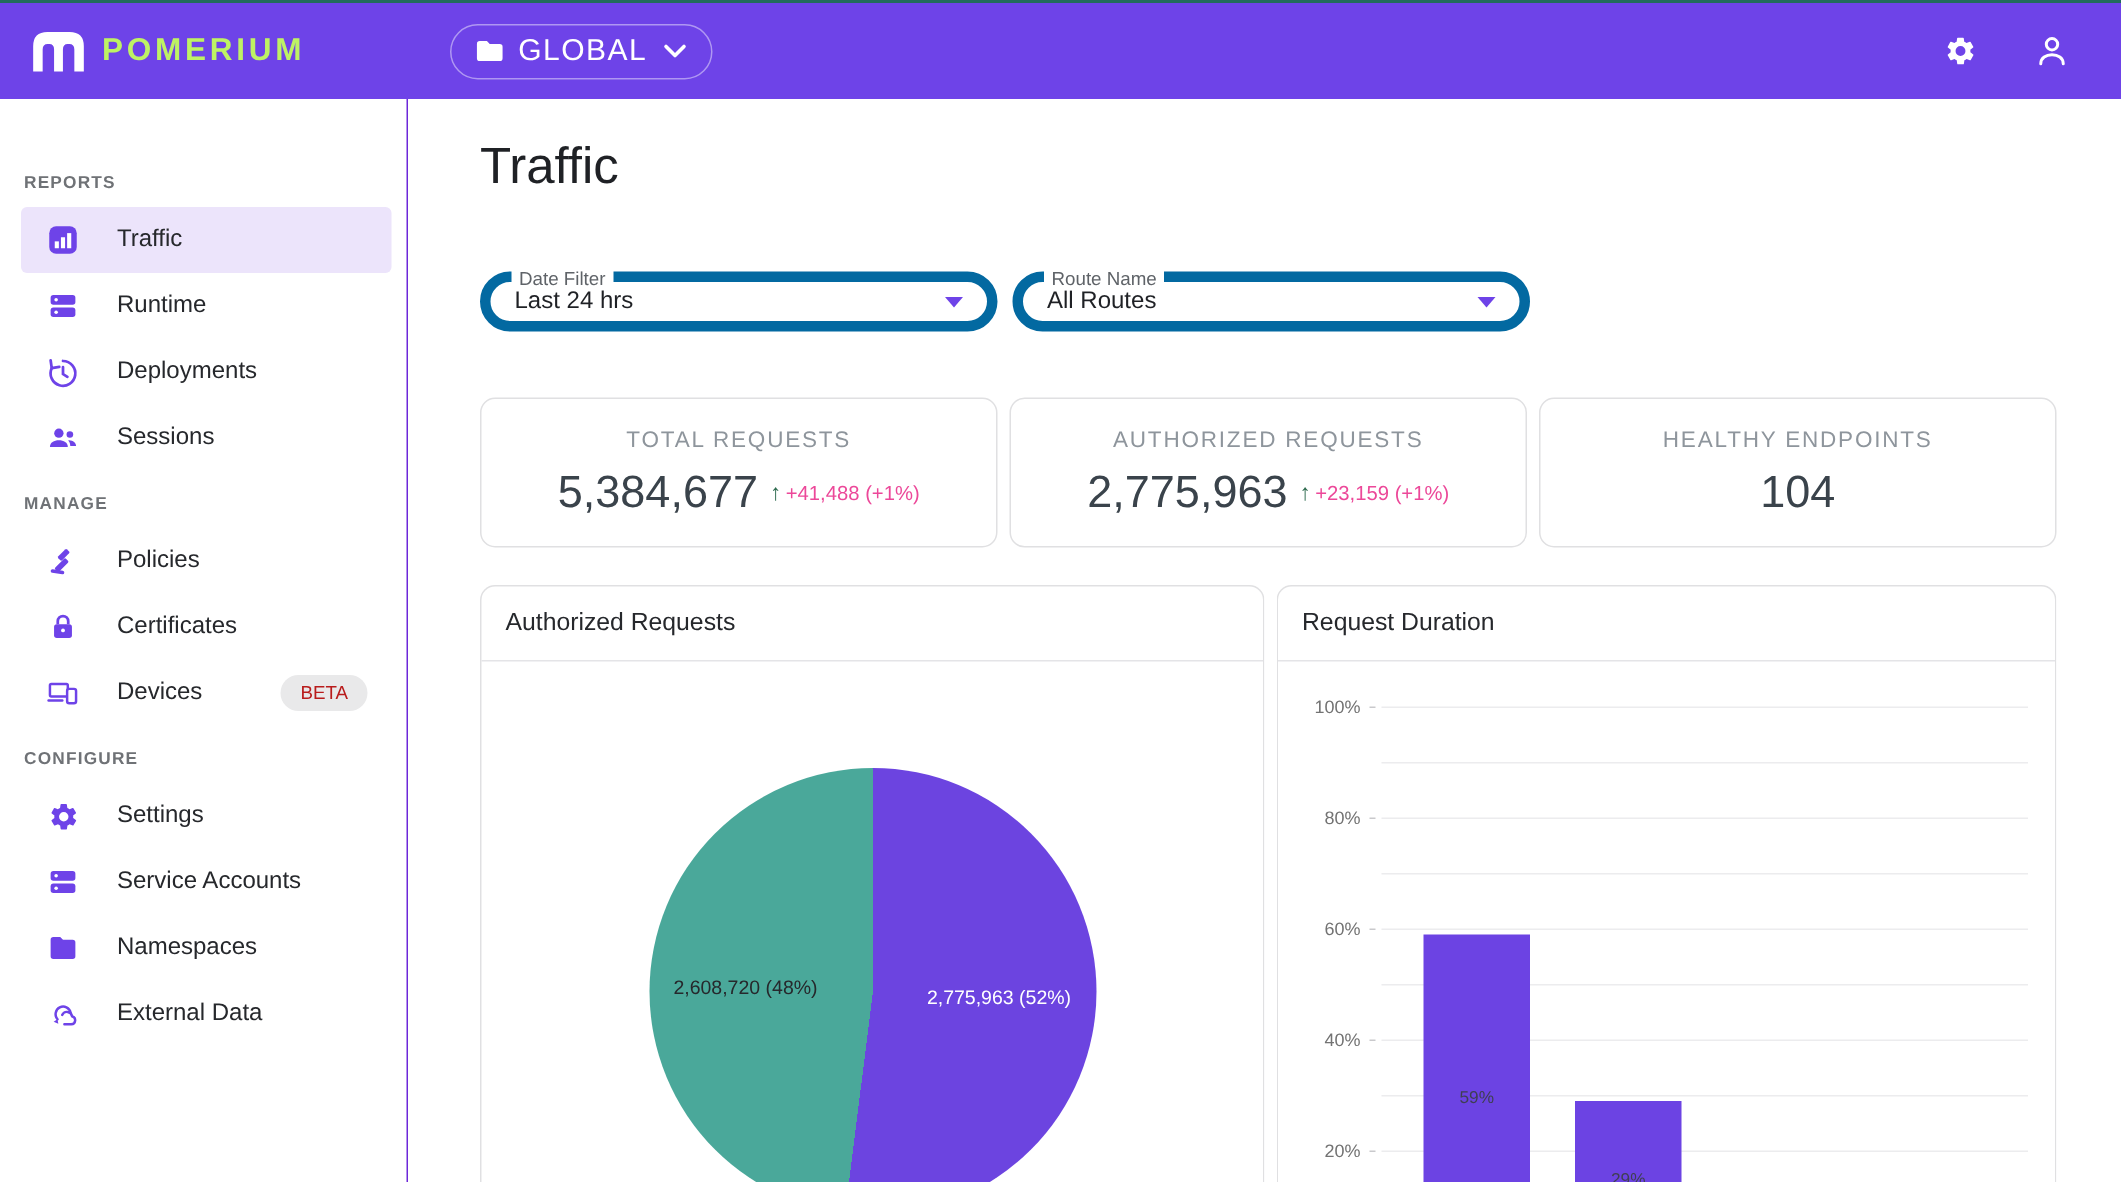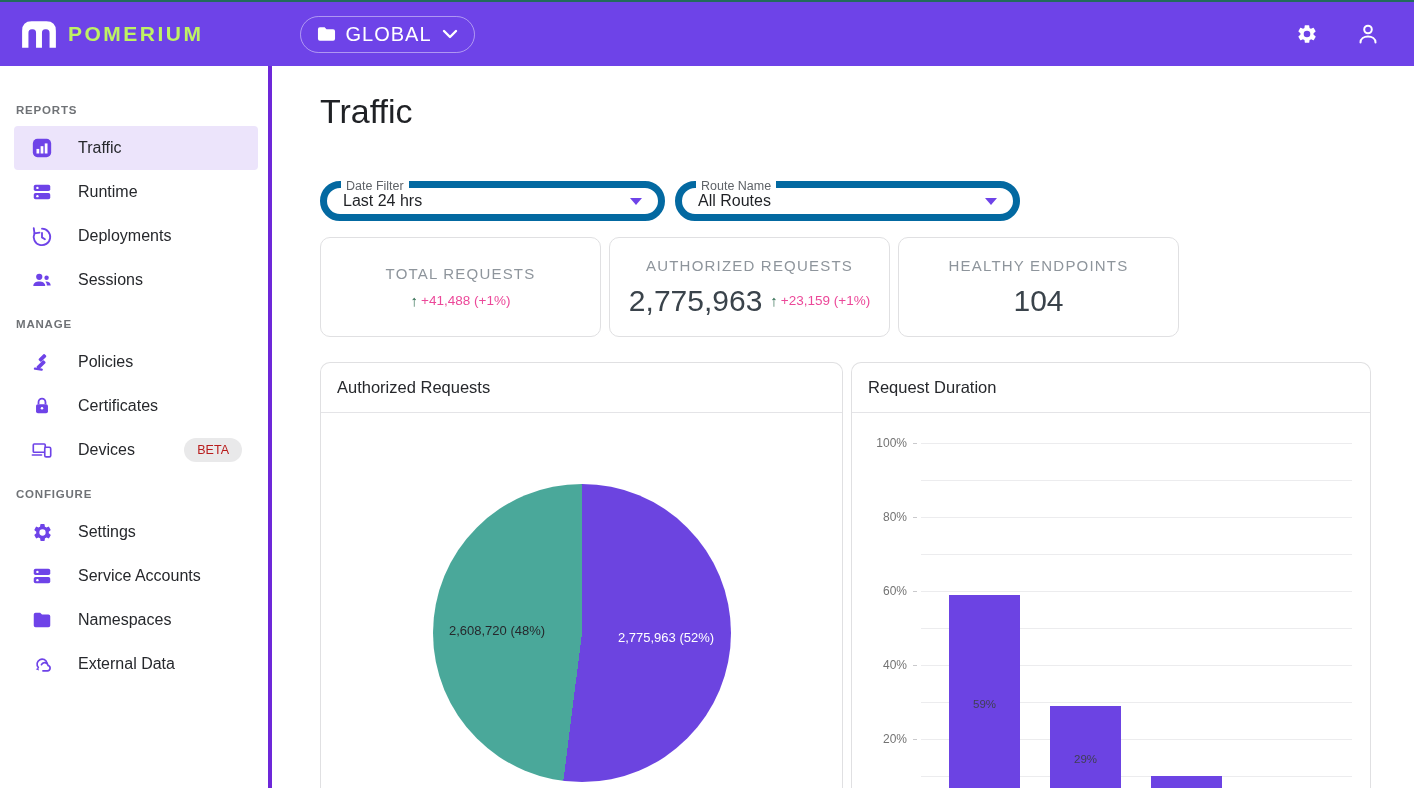--- a/index.html
+++ b/index.html
@@ -16,21 +16,21 @@
   .global-btn { margin-left:96px; display:flex; align-items:center; gap:10px; height:37px; padding:0 16px;
     background:transparent; border:1px solid rgba(255,255,255,.45); border-radius:20px; cursor:pointer; }
   .global-btn span { color:#fff; font-size:20px; font-weight:500; letter-spacing:1px; }
   .topbar-right { margin-left:auto; display:flex; align-items:center; gap:38px; }
   .icon-btn { background:none; border:none; cursor:pointer; display:flex; align-items:center; }
 
   
   .shell { display:flex; height:722px; }
 
   
-  .sidebar { width:272px; flex:0 0 272px; border-right:4px solid #6d28d9; padding-top:22px; overflow:hidden; }
+  .sidebar { width:272px; flex:0 0 272px; border-right:1px solid #6d28d9; padding-top:34px; overflow:hidden; }
   .nav-header { padding:0 16px; margin:16px 0 10px; font-size:11.5px; font-weight:700;
     color:#6f7276; letter-spacing:.8px; }
   .nav-item { display:flex; align-items:center; gap:24px; height:44px; padding:0 16px;
     margin:0 10px 0 14px; border-radius:4px; cursor:pointer; }
   .nav-item .nav-icn { width:24px; display:flex; justify-content:center; align-items:center; flex:0 0 24px; }
   .nav-item .nav-label { font-size:16px; color:#26282c; }
   .nav-item.active { background:#ece4fb; }
   .http-icn { font-size:8px; font-weight:700; color:#6e43e8; letter-spacing:.3px; }
   .beta-badge { margin-left:auto; background:#e9e9ea; color:#b91c1c; border-radius:14px;
     font-size:12.5px; padding:5px 13px; }
@@ -42,22 +42,22 @@
   .filters { display:flex; gap:10px; margin-top:50px; }
   .filter-box { position:relative; width:345px; height:40px; border:7px solid #0369a1;
     border-radius:24px; display:flex; align-items:center; padding:0 16px; cursor:pointer; background:#fff; }
   .filter-label { position:absolute; top:-9px; left:14px; background:#fff; padding:0 5px;
     font-size:12.5px; color:#5f6368; }
   .filter-value { font-size:16px; color:#1f2125; }
   .select-arrow { margin-left:auto; width:0; height:0; border-left:6px solid transparent;
     border-right:6px solid transparent; border-top:7px solid #6e43e8; }
 
   .stats { display:flex; gap:8px; margin-top:16px; }
-  .stat-card { width:281px; height:100px; border:1px solid #e0e0e2; border-radius:10px;
-    background:#fff; display:flex; flex-direction:column; align-items:center; justify-content:center; gap:10px; }
+  .stat-card { width:345px; height:100px; border:1px solid #e0e0e2; border-radius:10px;
+    background:#fff; display:flex; flex-direction:column; align-items:center; justify-content:center; gap:10px;margin-top:28px; }
   .stat-label { font-size:15px; color:#8e959c; letter-spacing:1.2px; }
   .stat-row { display:flex; align-items:center; gap:8px; }
   .stat-value { font-size:30px; color:#3a434b; }
   .stat-delta { font-size:13.5px; color:#ec4899; display:flex; align-items:center; gap:3px; }
   .trend-up::before { content:"\2191"; color:#2e6b4f; font-size:15px; font-weight:700; }
 
   .charts { display:flex; gap:8px; margin-top:25px; }
   .chart-card { border:1px solid #e0e0e2; border-radius:10px 10px 0 0; border-bottom:none; background:#fff; height:560px; }
   .chart-card.pie-card { width:523px; }
   .chart-card.bar-card { width:520px; }
@@ -260,20 +260,21 @@
         <span class="filter-label">Route Name</span>
         <span class="filter-value">All Routes</span>
         <span class="select-arrow"></span>
       </div>
     </div>
 
     <div class="stats">
       <div class="stat-card">
         <div class="stat-label">TOTAL REQUESTS</div>
         <div class="stat-row">
+          <span class="stat-value">5,384,677</span>
           <span class="stat-delta">
               <span class="trend-up"></span>
               <span>+41,488 (+1%)</span>
             </span>
         </div>
       </div>
       <div class="stat-card">
         <div class="stat-label">AUTHORIZED REQUESTS</div>
         <div class="stat-row">
           <span class="stat-value">2,775,963</span>

